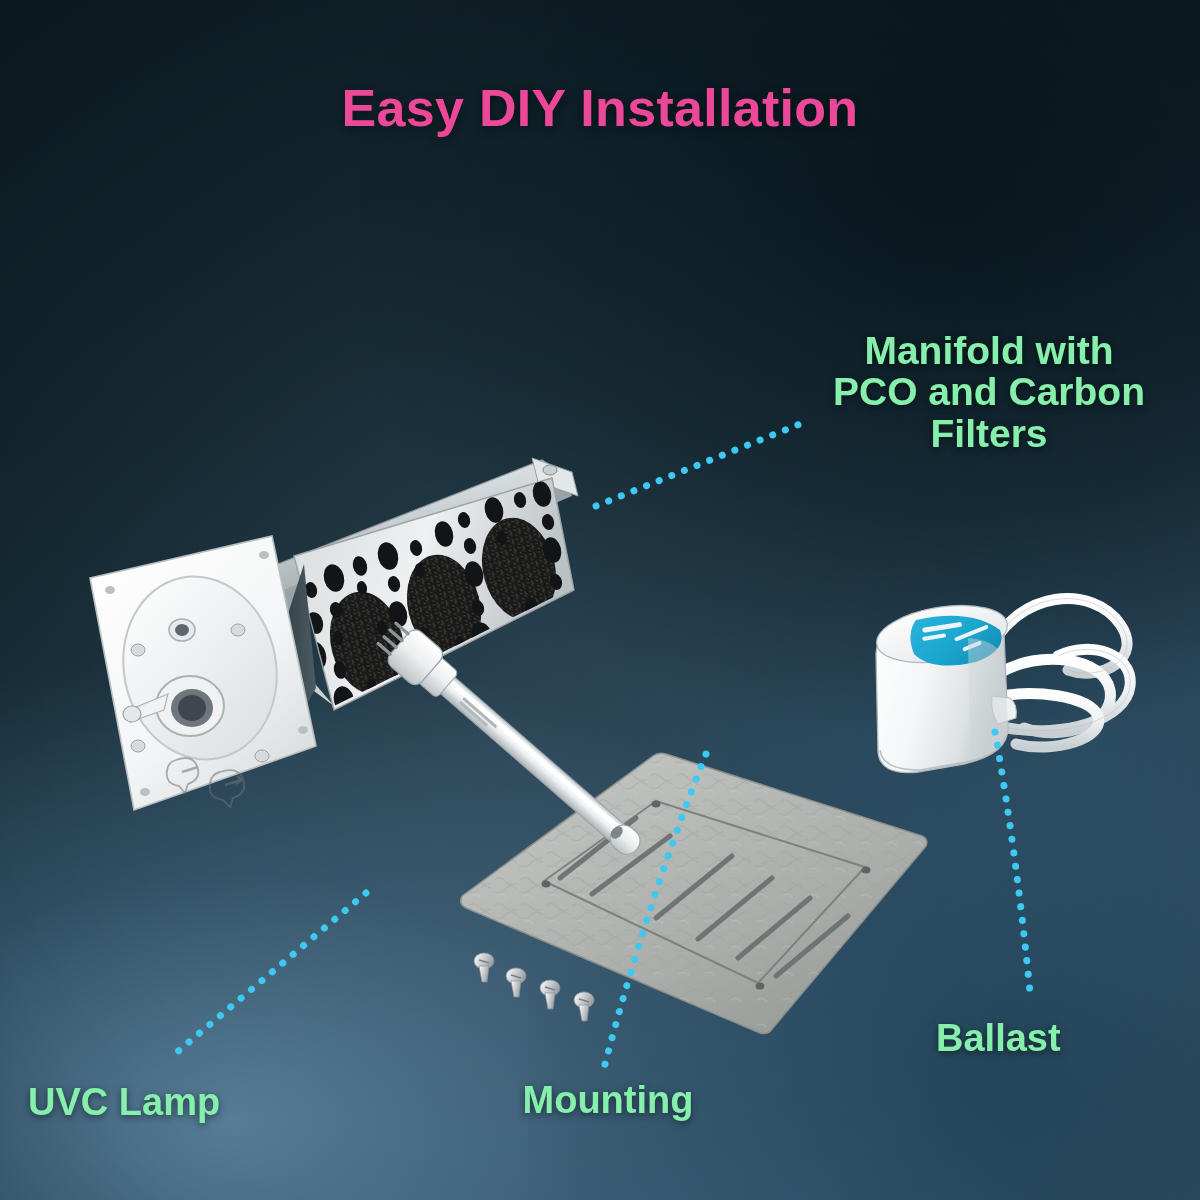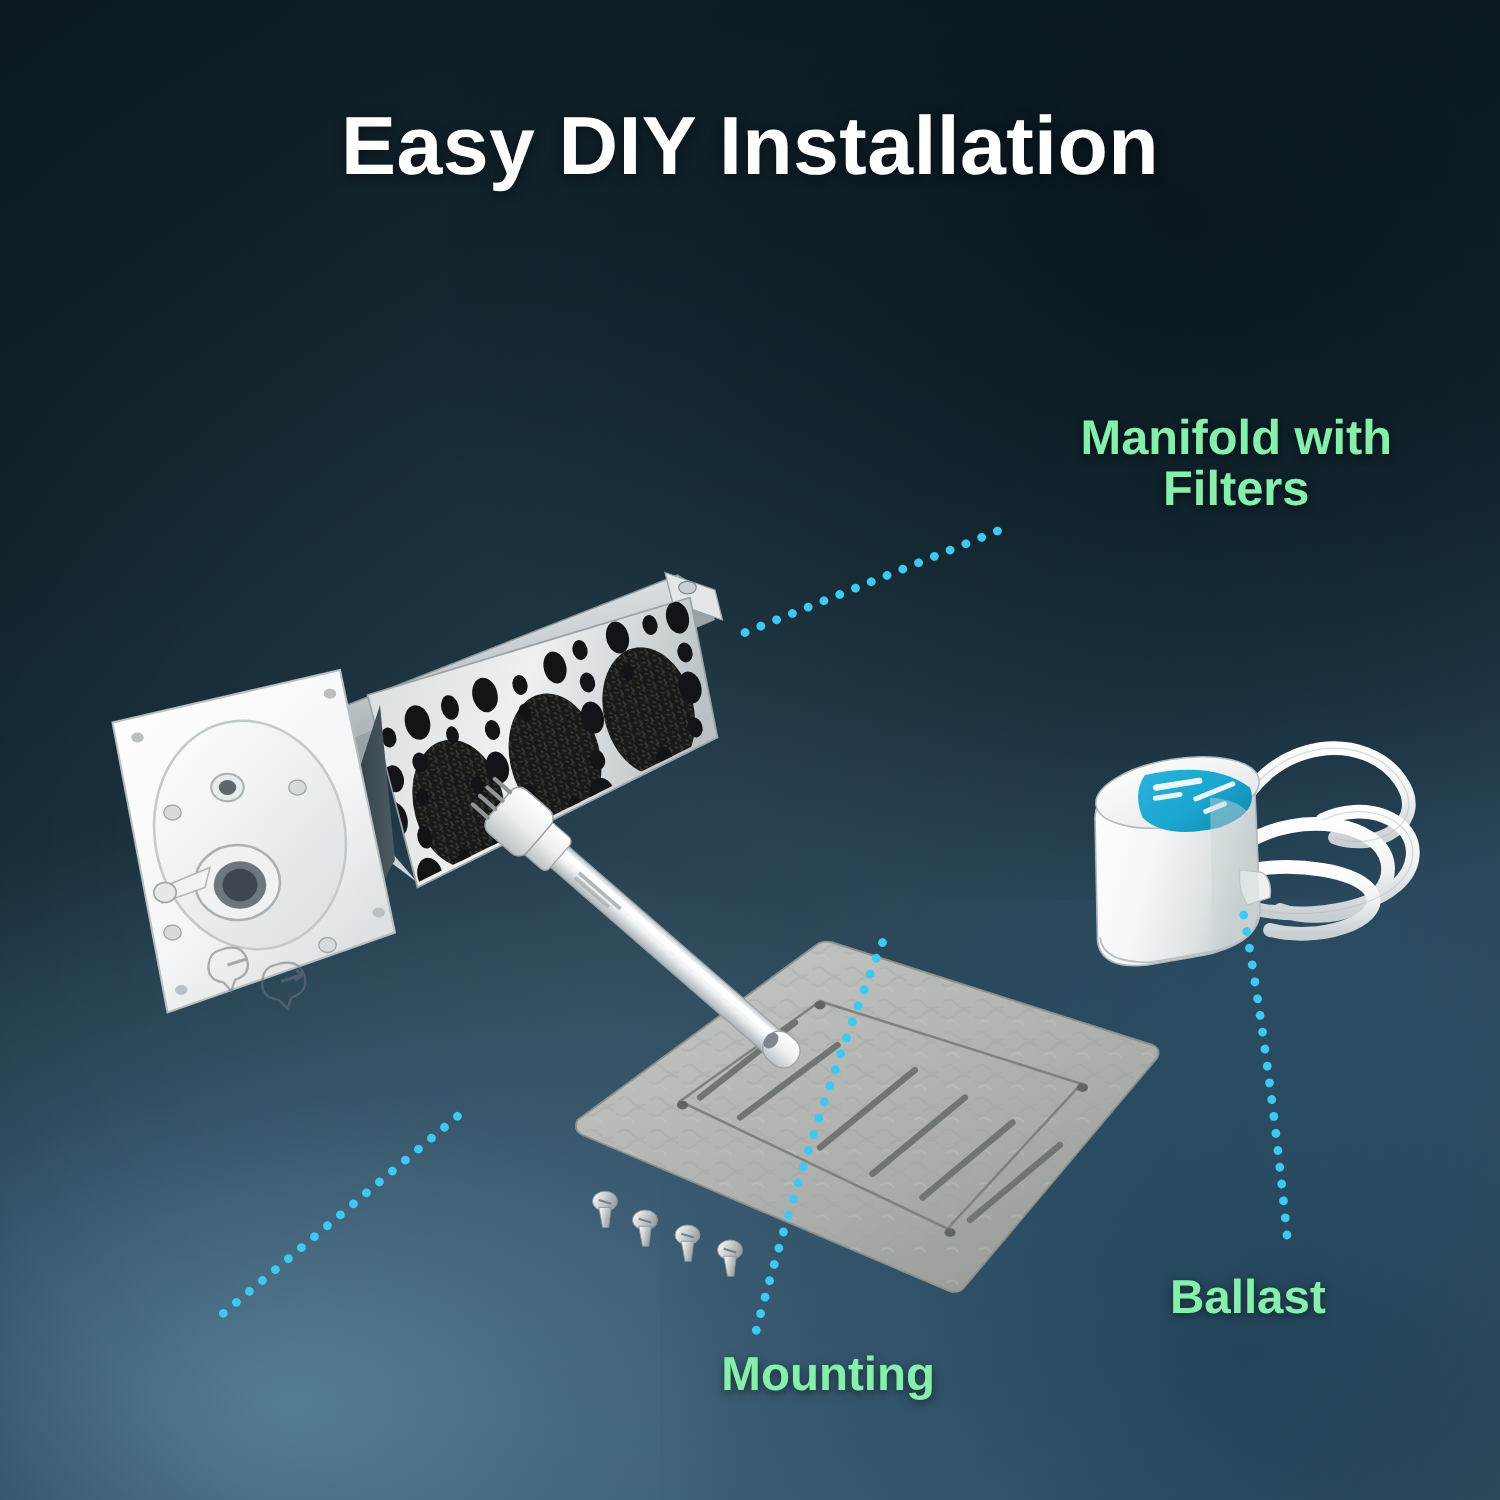--- a/index.html
+++ b/index.html
@@ -19,30 +19,30 @@
   .bg-glow-dark{position:absolute;right:-10%;top:-15%;width:80%;height:75%;
     background:radial-gradient(ellipse at 60% 40%,rgba(8,22,28,.92) 0%,rgba(10,26,33,.55) 45%,rgba(12,30,38,0) 75%);}
   .bg-glow-br{position:absolute;right:-14%;bottom:-18%;width:70%;height:62%;
     background:radial-gradient(ellipse at 55% 55%,rgba(30,64,86,.8) 0%,rgba(32,66,88,.35) 45%,rgba(40,78,100,0) 78%);}
   .bg-vignette{position:absolute;inset:0;
     background:radial-gradient(ellipse at 42% 60%,rgba(255,255,255,.05) 0%,rgba(0,0,0,0) 55%,rgba(0,0,0,.28) 100%);}
 
   
   .title{
     position:absolute;left:0;right:0;top:78px;text-align:center;
-    font-size:66px;font-weight:bold;letter-spacing:.3px;
+    font-size:52px;font-weight:bold;letter-spacing:.3px;
     font-family:"Liberation Sans","DejaVu Sans",sans-serif;
-    color:#ffffff;text-shadow:0 2px 10px rgba(0,0,0,.45);
+    color:#ec4899;text-shadow:0 2px 10px rgba(0,0,0,.45);
   }
   .callout{position:absolute;font-weight:bold;color:#86efac;
     text-shadow:0 2px 7px rgba(0,0,0,.5);line-height:1.06;}
   #lbl-manifold{left:800px;top:330px;width:378px;text-align:center;font-size:39px;}
   #lbl-ballast{left:936px;top:1018px;width:220px;text-align:left;font-size:38px;}
   #lbl-uvc{left:28px;top:1082px;width:280px;text-align:left;font-size:38px;}
-  #lbl-plate{left:468px;top:1080px;width:280px;text-align:right;font-size:38px;line-height:1.1;}
+  #lbl-plate{left:468px;top:1080px;width:280px;text-align:center;font-size:38px;line-height:1.1;}
 
   
   .leaders{position:absolute;inset:0;pointer-events:none;}
 
   
   .part{position:absolute;}
 
   
   #manifold{left:72px;top:438px;width:580px;height:450px;}
 
@@ -377,25 +377,29 @@
     <g fill="none" stroke="#3ec9f2" stroke-width="7" stroke-linecap="round" stroke-dasharray="0.1 13.5">
       <path d="M596 506 L800 424"></path>
       <path d="M995 732 Q1016 850 1030 992"></path>
       <path d="M366 893 L170 1058"></path>
       <path d="M706 754 Q648 900 604 1068"></path>
     </g>
   </svg>
 
   <div class="callout" id="lbl-manifold">
     <div>Manifold with</div>
+    <div>PCO and Carbon</div>
     <div>Filters</div>
   </div>
 
   <div class="callout" id="lbl-ballast">
     <div>Ballast</div>
   </div>
 
+  <div class="callout" id="lbl-uvc">
+    <div>UVC Lamp</div>
+  </div>
 
   <div class="callout" id="lbl-plate">
     <div>Mounting</div>
   </div>
 
 </div>
 
 </body></html>

